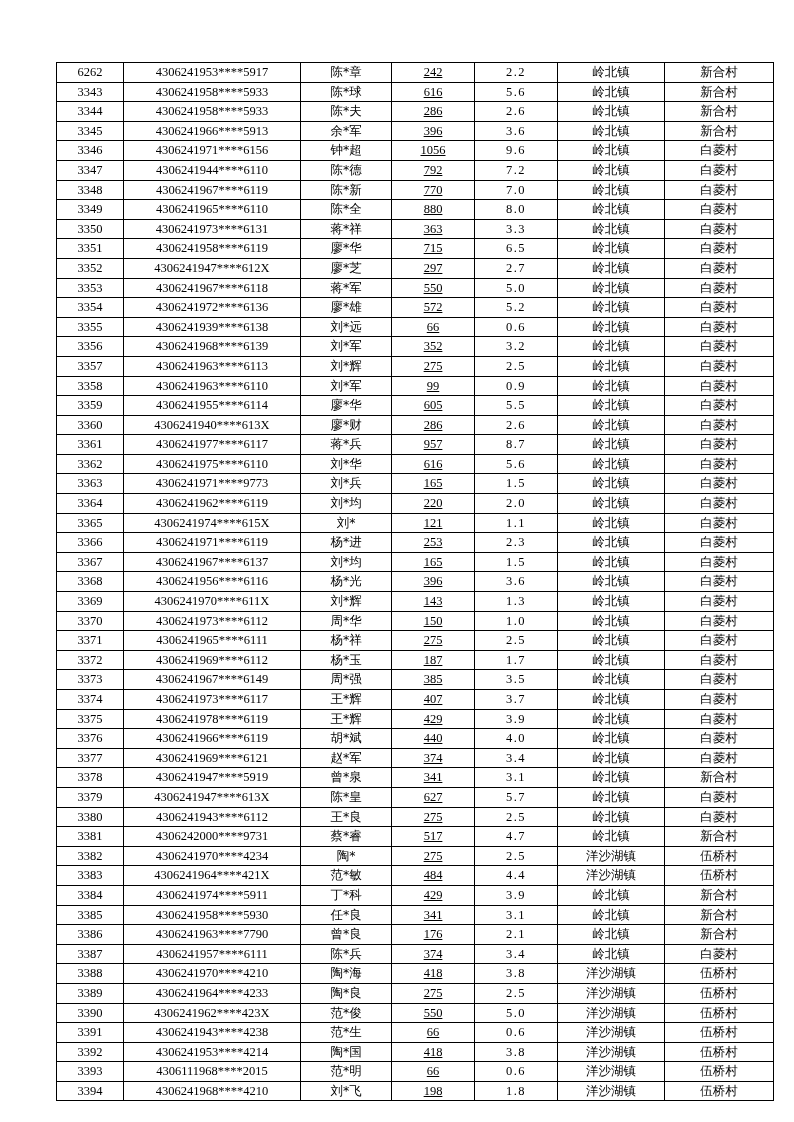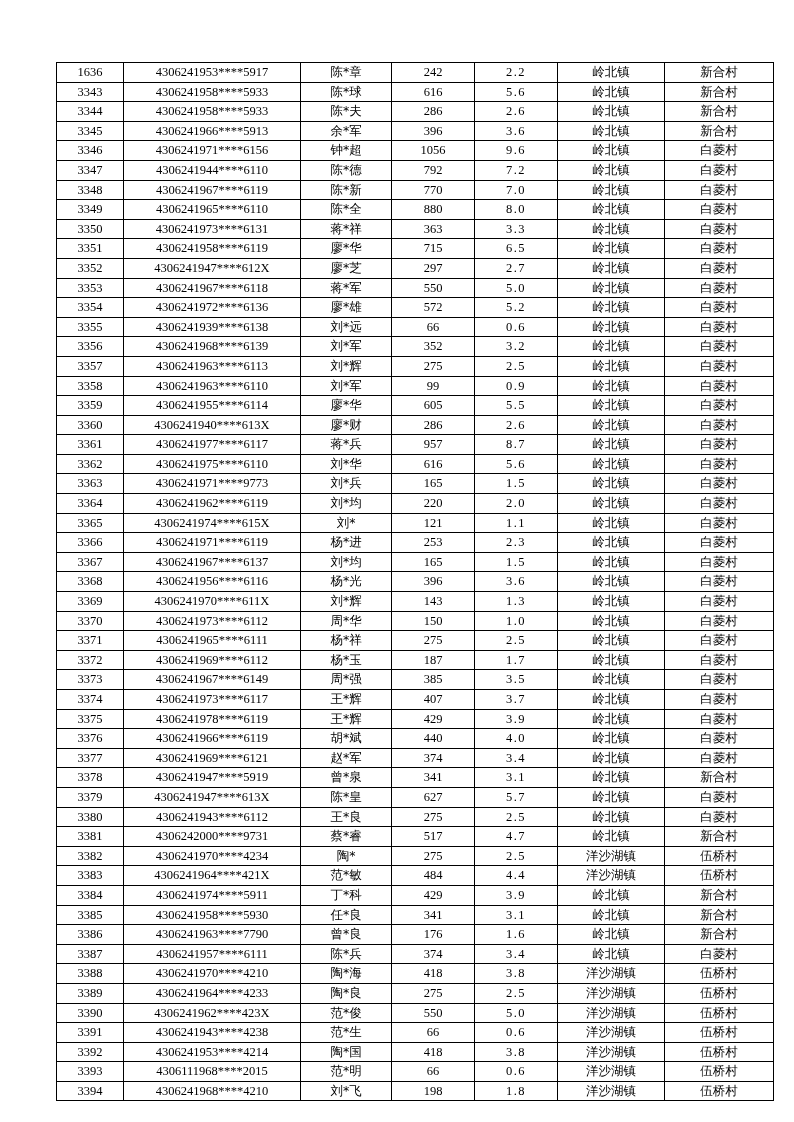--- a/index.html
+++ b/index.html
@@ -32,34 +32,34 @@
     padding: 0 2px;
     font-size: 12.5px;
     text-align: center;
     vertical-align: middle;
     white-space: nowrap;
     overflow: hidden;
   }
   td.c-seq    { width: 62px; }
   td.c-id     { width: 172px; font-family: "Liberation Serif", serif; letter-spacing: 0px; }
   td.c-name   { width: 86px; }
-  td.c-amt    { width: 78px; }
+  td.c-amt    { width: 78px; text-decoration: underline; }
   td.c-rate   { width: 78px; font-family: "Liberation Serif", serif; letter-spacing: 1.5px; }
   td.c-town   { width: 102px; }
   td.c-vill   { width: 104px; }
   .cjk { font-family: "DejaVu Sans", sans-serif; font-size: 12px; }
 </style>
 </head>
 <body>
 
 <div class="page">
   <table class="data">
     <tbody>
         <tr>
-          <td class="c-seq">1636</td>
+          <td class="c-seq">6262</td>
           <td class="c-id">4306241953****5917</td>
           <td class="c-name cjk">陈*章</td>
           <td class="c-amt">242</td>
           <td class="c-rate">2.2</td>
           <td class="c-town cjk">岭北镇</td>
           <td class="c-vill cjk">新合村</td>
         </tr>
         <tr>
           <td class="c-seq">3343</td>
           <td class="c-id">4306241958****5933</td>
@@ -445,21 +445,21 @@
           <td class="c-amt">341</td>
           <td class="c-rate">3.1</td>
           <td class="c-town cjk">岭北镇</td>
           <td class="c-vill cjk">新合村</td>
         </tr>
         <tr>
           <td class="c-seq">3386</td>
           <td class="c-id">4306241963****7790</td>
           <td class="c-name cjk">曾*良</td>
           <td class="c-amt">176</td>
-          <td class="c-rate">1.6</td>
+          <td class="c-rate">2.1</td>
           <td class="c-town cjk">岭北镇</td>
           <td class="c-vill cjk">新合村</td>
         </tr>
         <tr>
           <td class="c-seq">3387</td>
           <td class="c-id">4306241957****6111</td>
           <td class="c-name cjk">陈*兵</td>
           <td class="c-amt">374</td>
           <td class="c-rate">3.4</td>
           <td class="c-town cjk">岭北镇</td>

